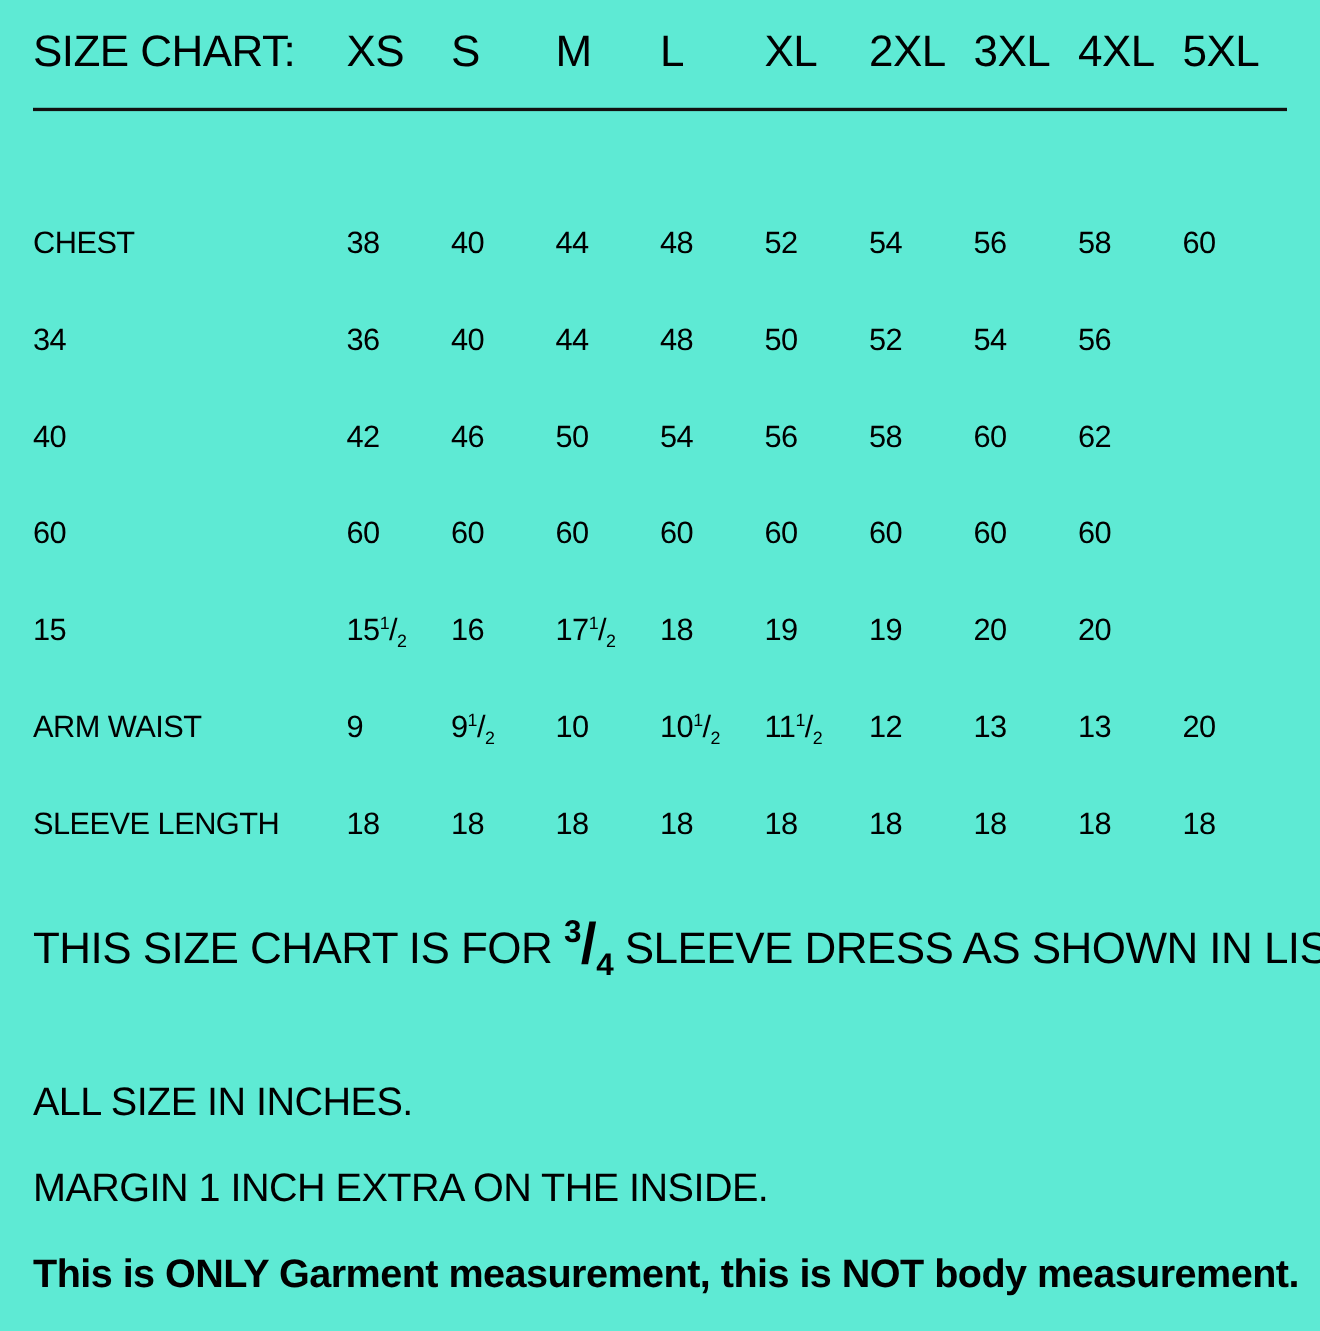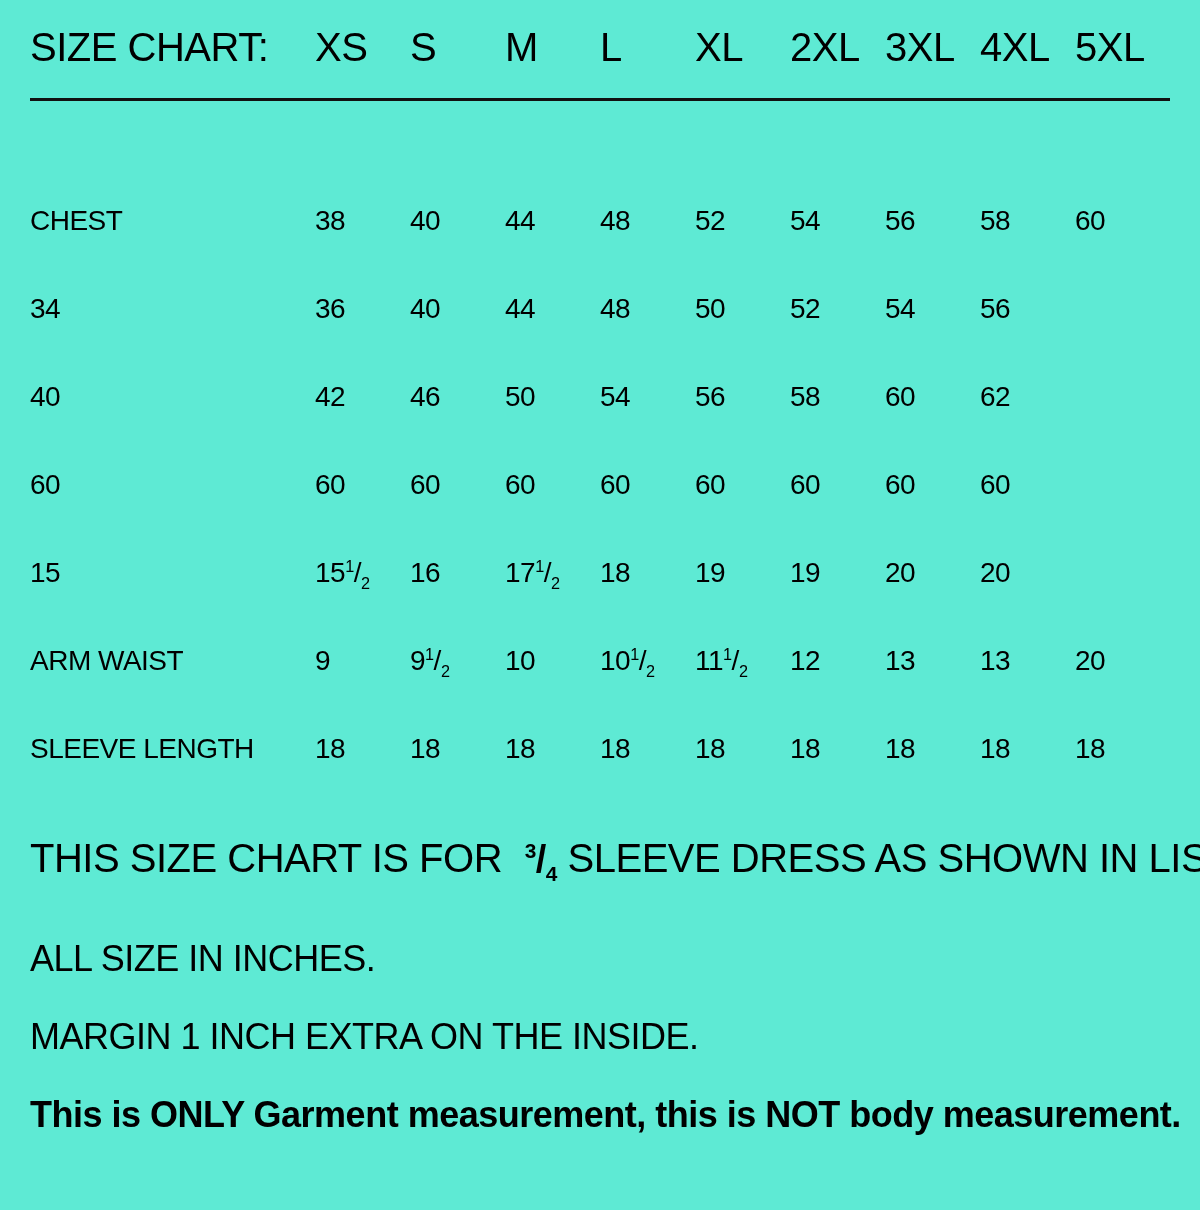--- a/index.html
+++ b/index.html
@@ -51,25 +51,24 @@
   }
   .note {
     margin-top:42px;
     font-size:40px;
     line-height:46px;
     letter-spacing:-0.5px;
     white-space:nowrap;
   }
   .note-frac {
     font-weight:bold;
-    font-size:38px;
-    margin-left:12px;
+    font-size:52px;
   }
   .note-frac sup, .note-frac sub { font-size:55%; }
-  .footnotes { margin-top:56px; }
+  .footnotes { margin-top:96px; }
   .footnote {
     font-size:36px;
     line-height:42px;
     letter-spacing:-0.5px;
     margin-top:36px;
     white-space:nowrap;
   }
   .footnote:first-child { margin-top:0; }
   .footnote.bold { font-weight:bold; }
 </style>

